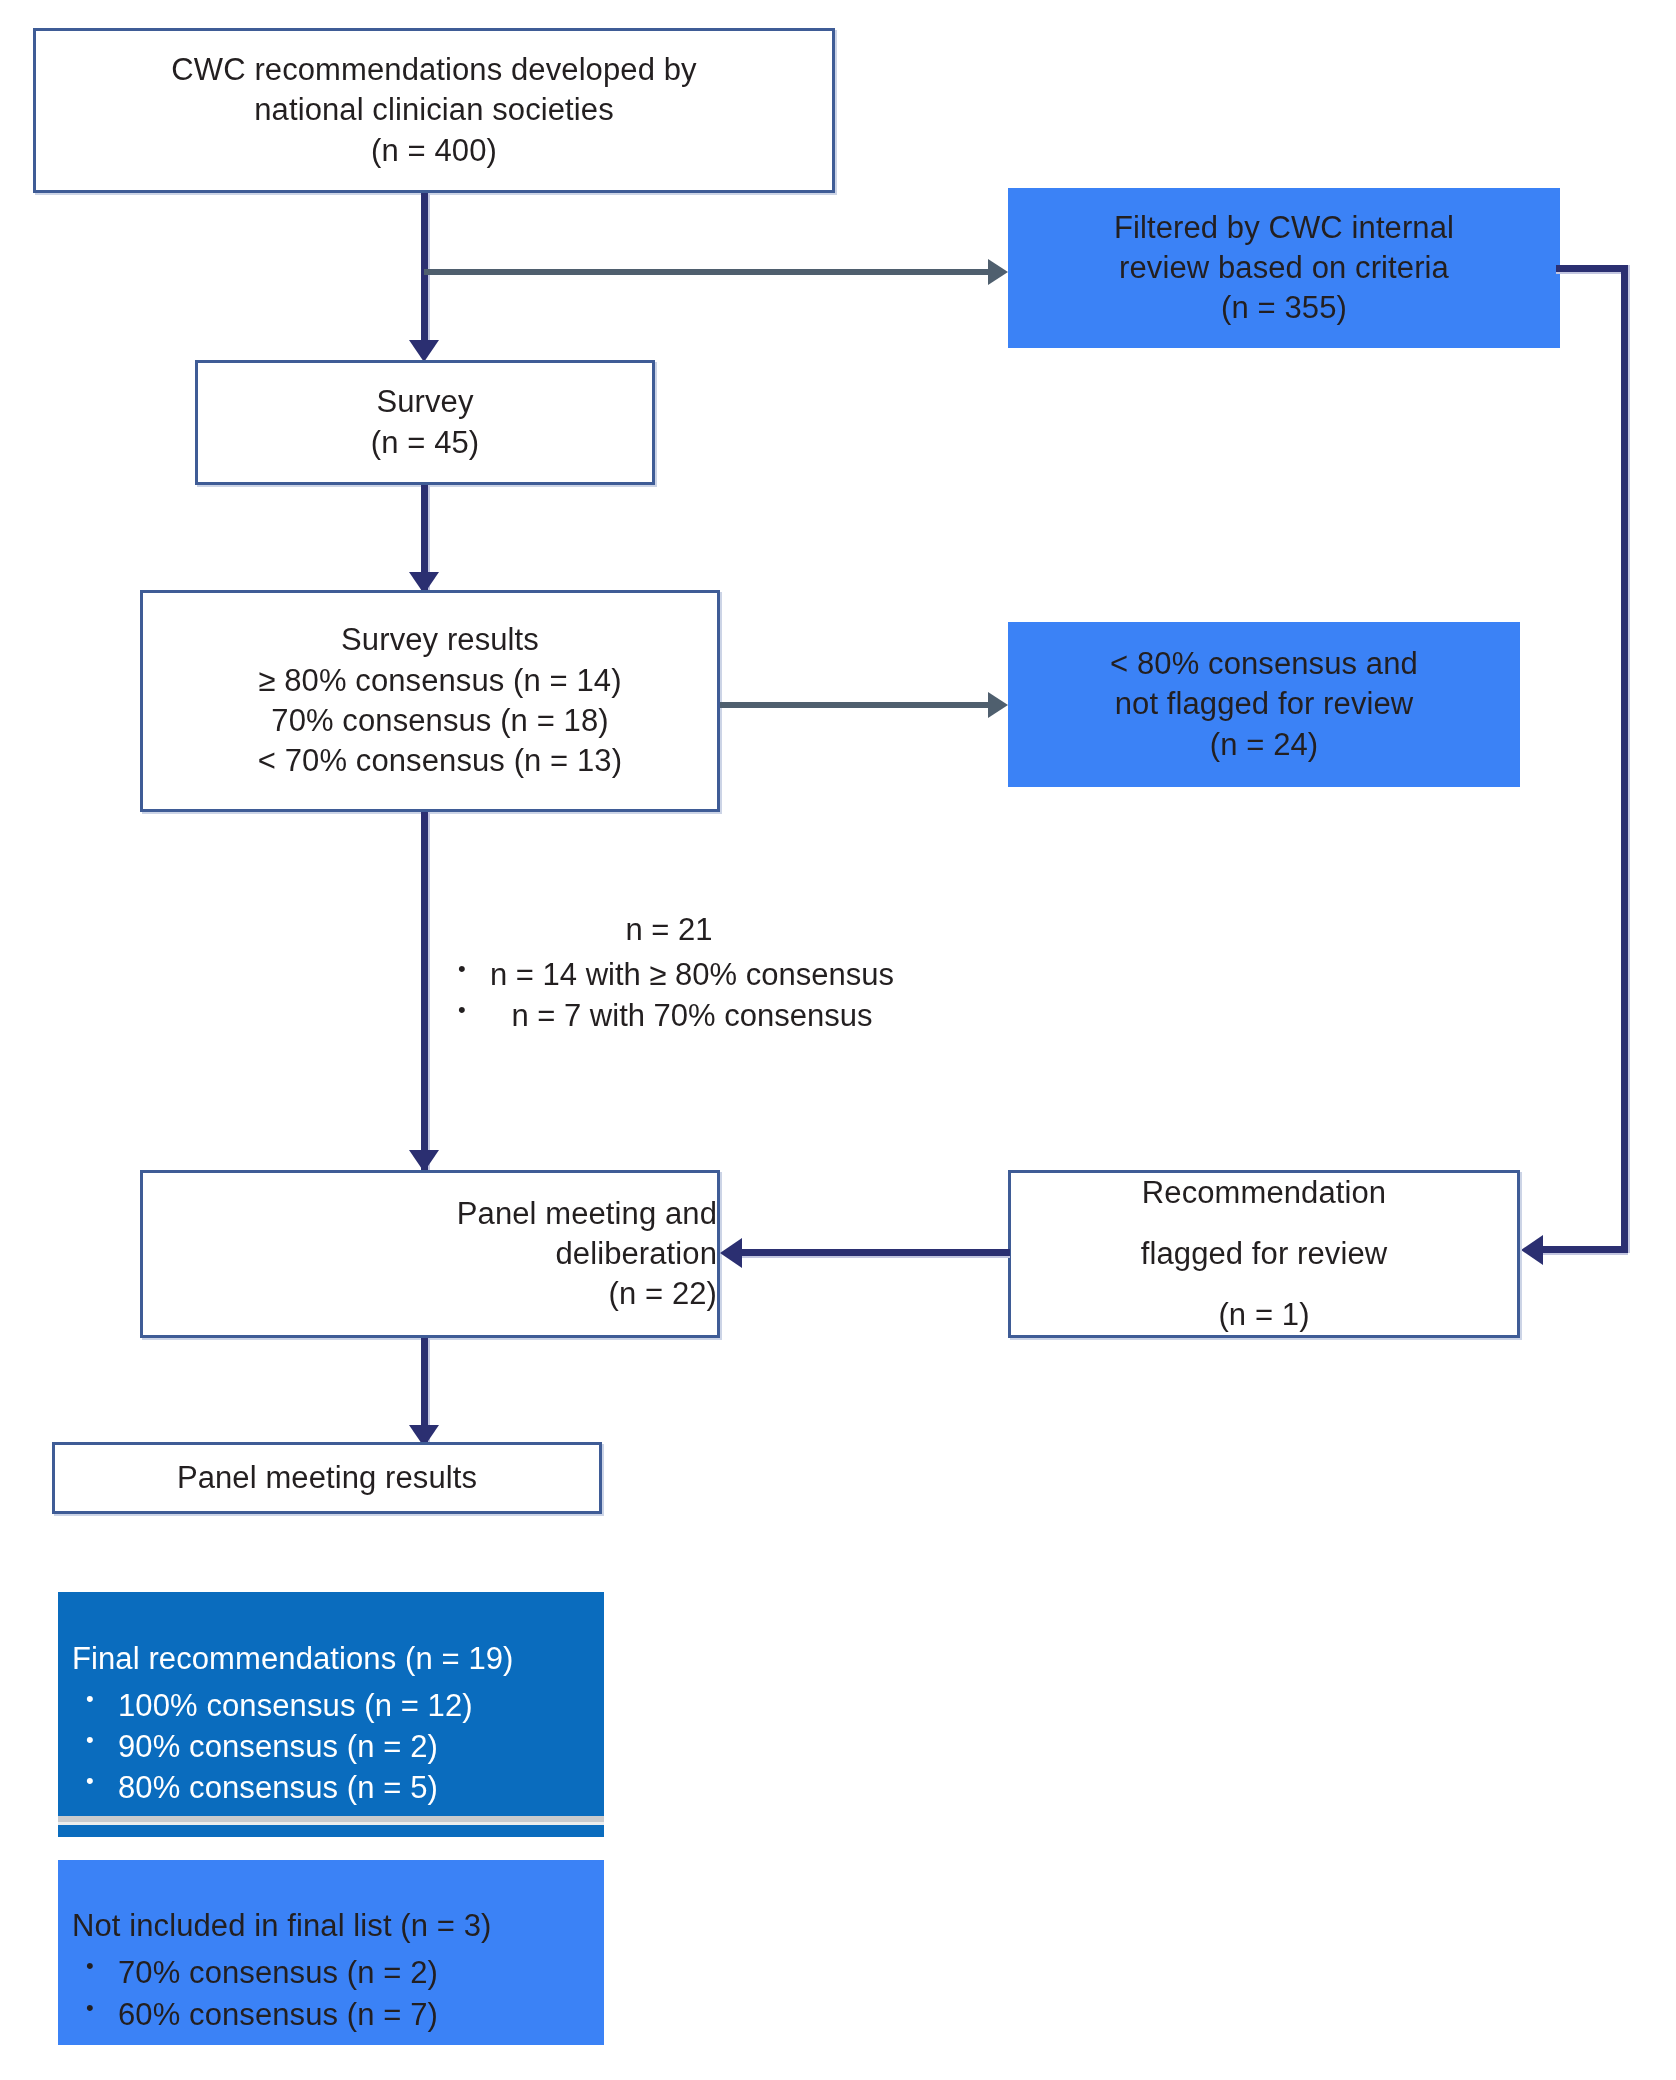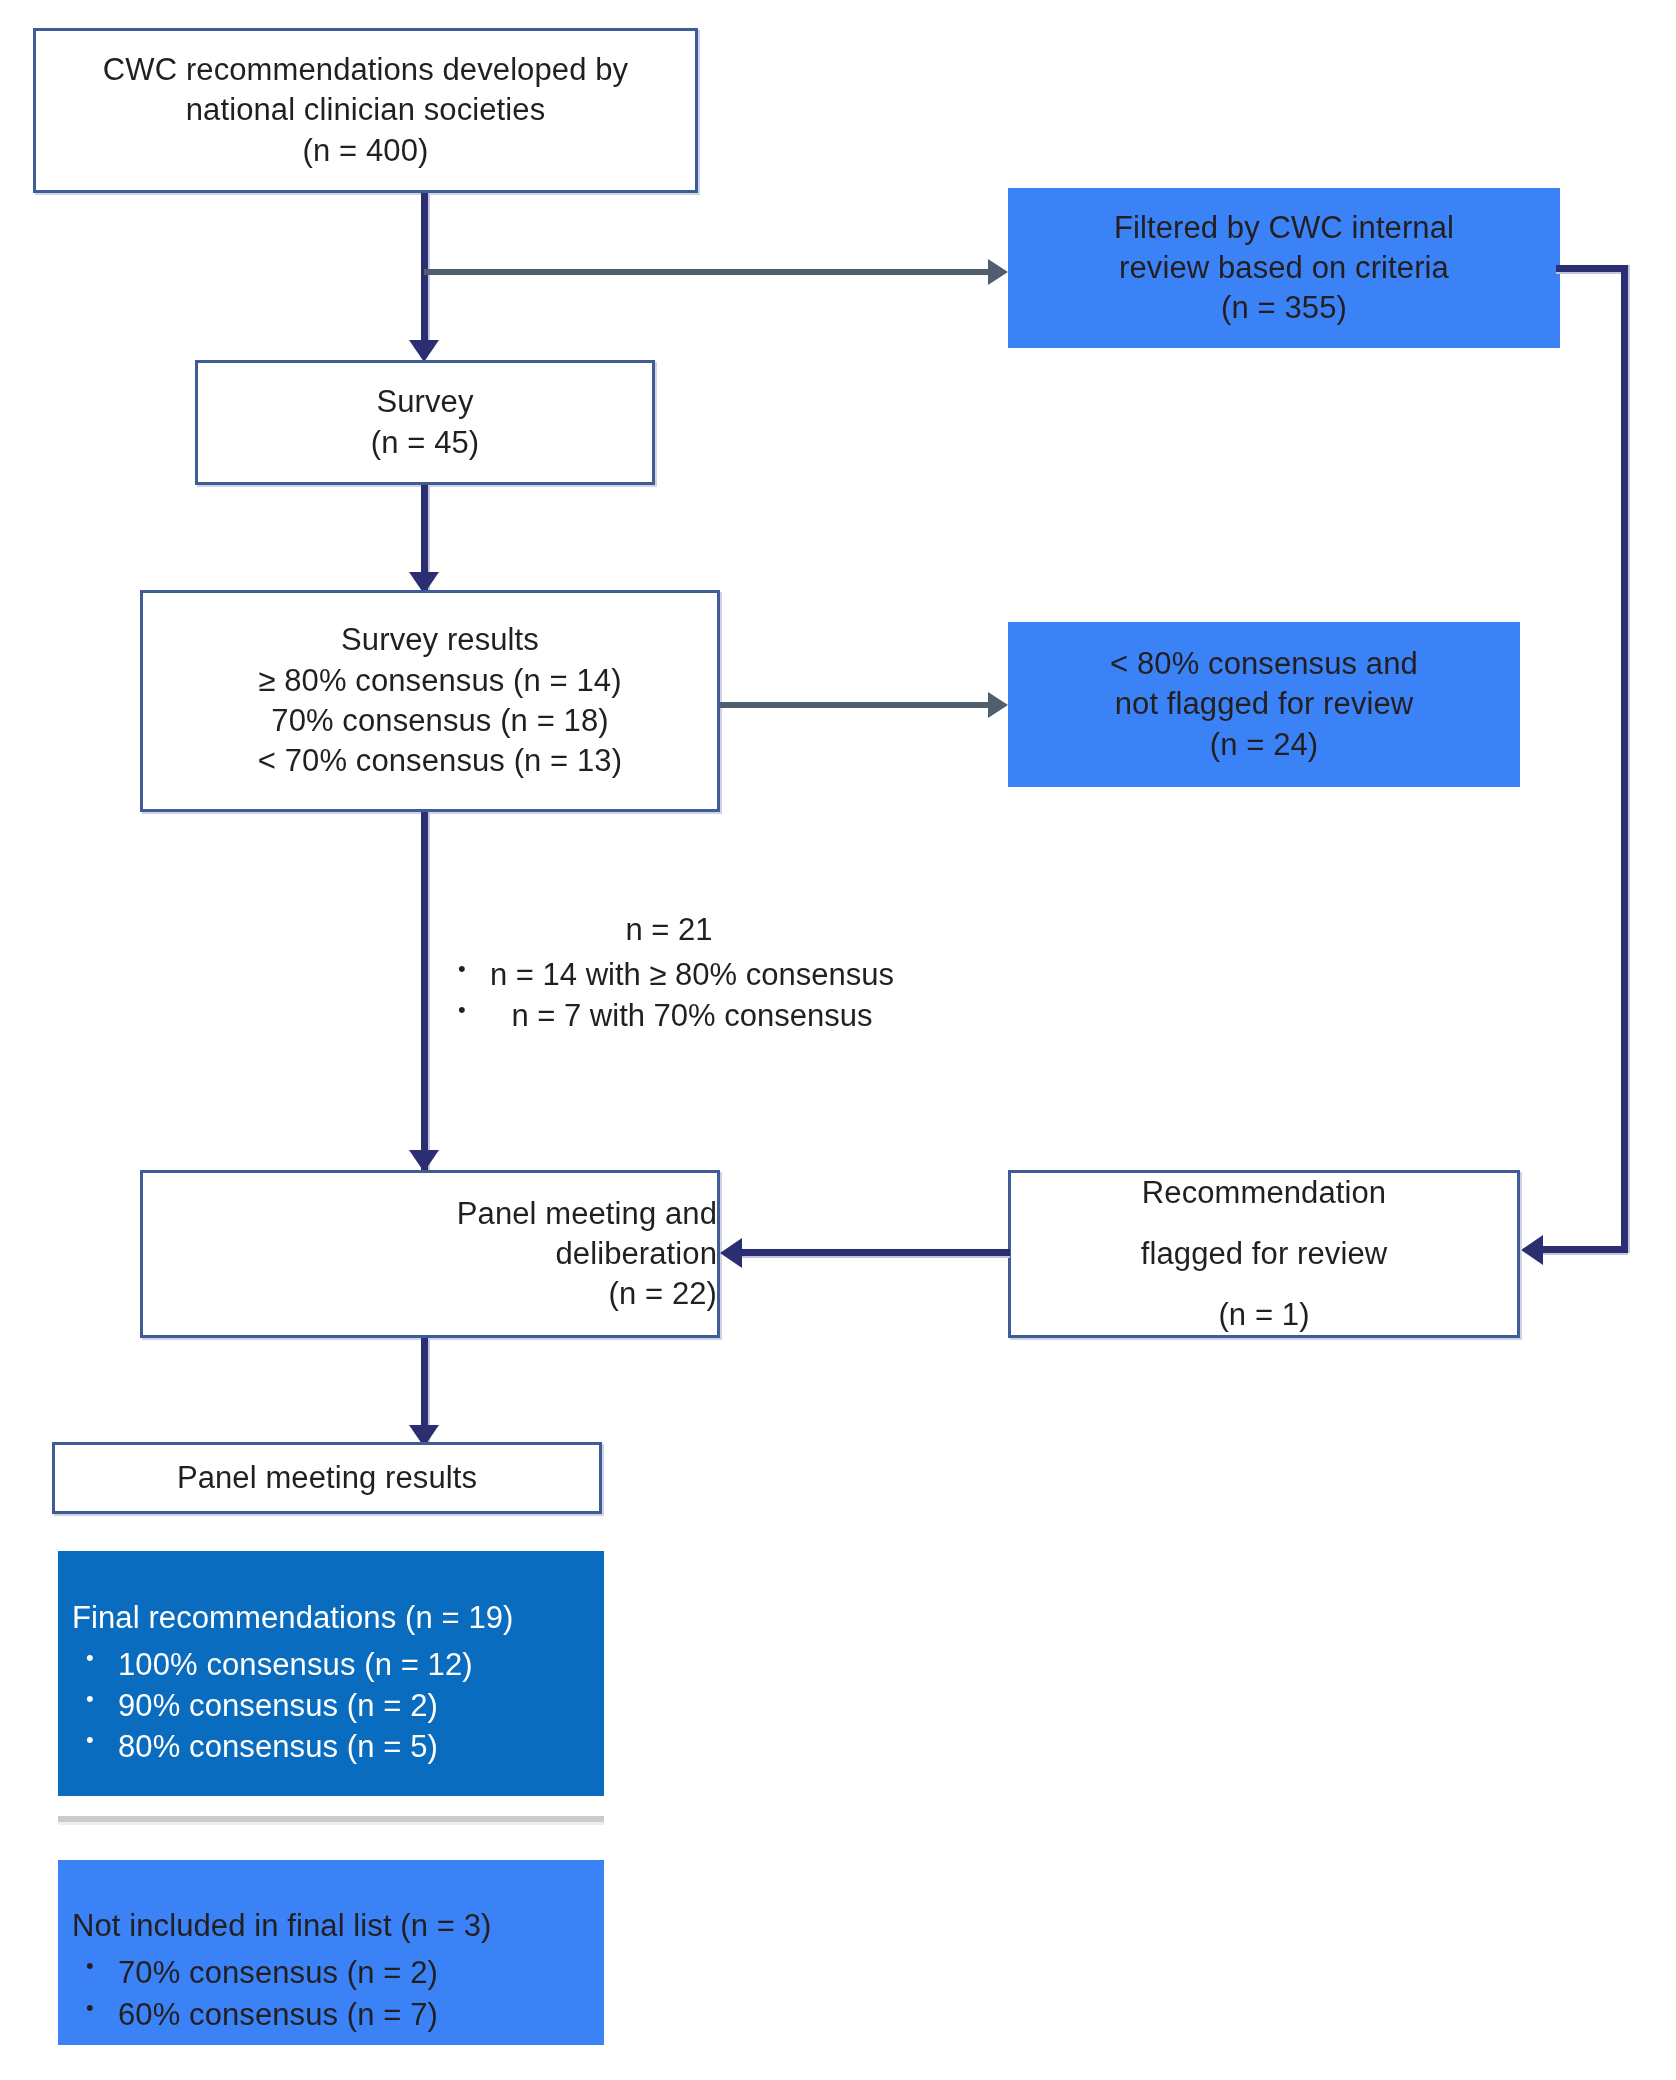--- a/index.html
+++ b/index.html
@@ -41,20 +41,21 @@
     box-shadow: 2px 2px 0 0 #ccd4e6;
   }
   .node.gray {
     background: #3b82f6;
     border: none;
   }
   .node.blue {
     background: #0a6cbe;
     border: none;
     color: #ffffff;
+    margin-top: 41px;
   }
 
   
   .node.listbox {
     align-items: flex-start;
     text-align: left;
   }
   .node .title {
     display: block;
     white-space: nowrap;
@@ -140,21 +141,21 @@
     background: #c9cbce;
     height: 6px;
     box-shadow: 0 3px 0 0 #eceded;
   }
 </style>
 </head>
 <body>
 
 <div id="canvas">
 
-  <div class="node white" style="left:33px; top:28px; width:665px; height:165px;">
+  <div class="node white" style="left:33px; top:28px; width:802px; height:165px;">
     <span class="ln">CWC recommendations developed by</span>
     <span class="ln">national clinician societies</span>
     <span class="ln">(n = 400)</span>
   </div>
 
   <div class="conn vline-navy" style="left:421px; top:193px; width:7px; height:155px;"></div>
   <div class="conn arrow-down-navy" style="left:409px; top:340px;"></div>
 
   <div class="conn hline-gray" style="left:424px; top:269px; width:566px; height:6px;"></div>
   <div class="conn arrow-right-gray" style="left:988px; top:259px;"></div>

